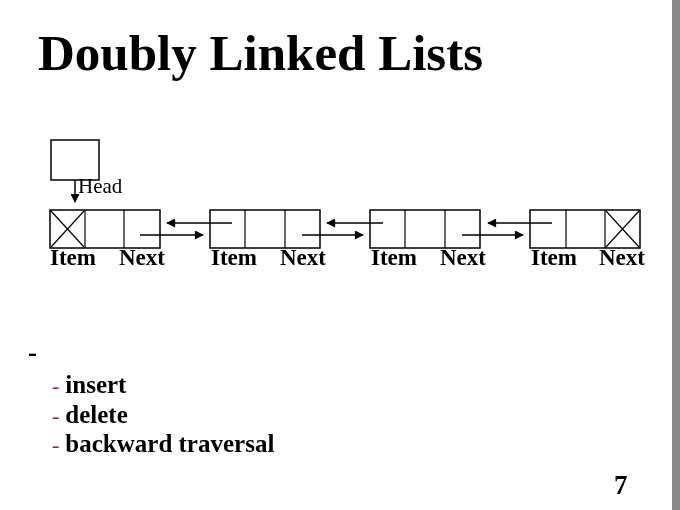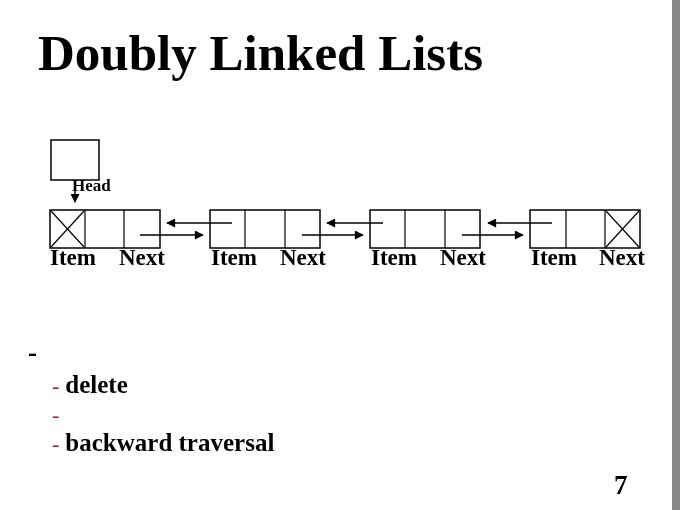--- a/index.html
+++ b/index.html
@@ -25,25 +25,24 @@
   .diagram {
     position: absolute;
     left: 0;
     top: 130px;
     width: 680px;
     height: 150px;
   }
   .diagram svg { position: absolute; left: 0; top: 0; }
   .head-label {
     position: absolute;
-    left: 72px;
+    left: 78px;
     top: 47px;
-    font-size: 17px;
+    font-size: 21px;
     line-height: 18px;
-    font-weight: bold;
   }
   .cell-label {
     position: absolute;
     top: 119px;
     font-size: 23px;
     font-weight: bold;
     line-height: 18px;
     white-space: nowrap;
   }
   .bullets {
@@ -147,24 +146,25 @@
     <span class="cell-label" style="left:599px">Next</span>
   </div>
 
   <div class="bullets">
     <div class="b-heading">
       <span class="dash">-</span>
     </div>
     <div class="b-items">
       <div class="b-item">
         <span class="dash">-</span>
-        <span>delete</span>
+        <span>insert</span>
       </div>
       <div class="b-item">
         <span class="dash">-</span>
+        <span>delete</span>
       </div>
       <div class="b-item">
         <span class="dash">-</span>
         <span>backward traversal</span>
       </div>
     </div>
   </div>
 
   <div class="page-number">7</div>
 

